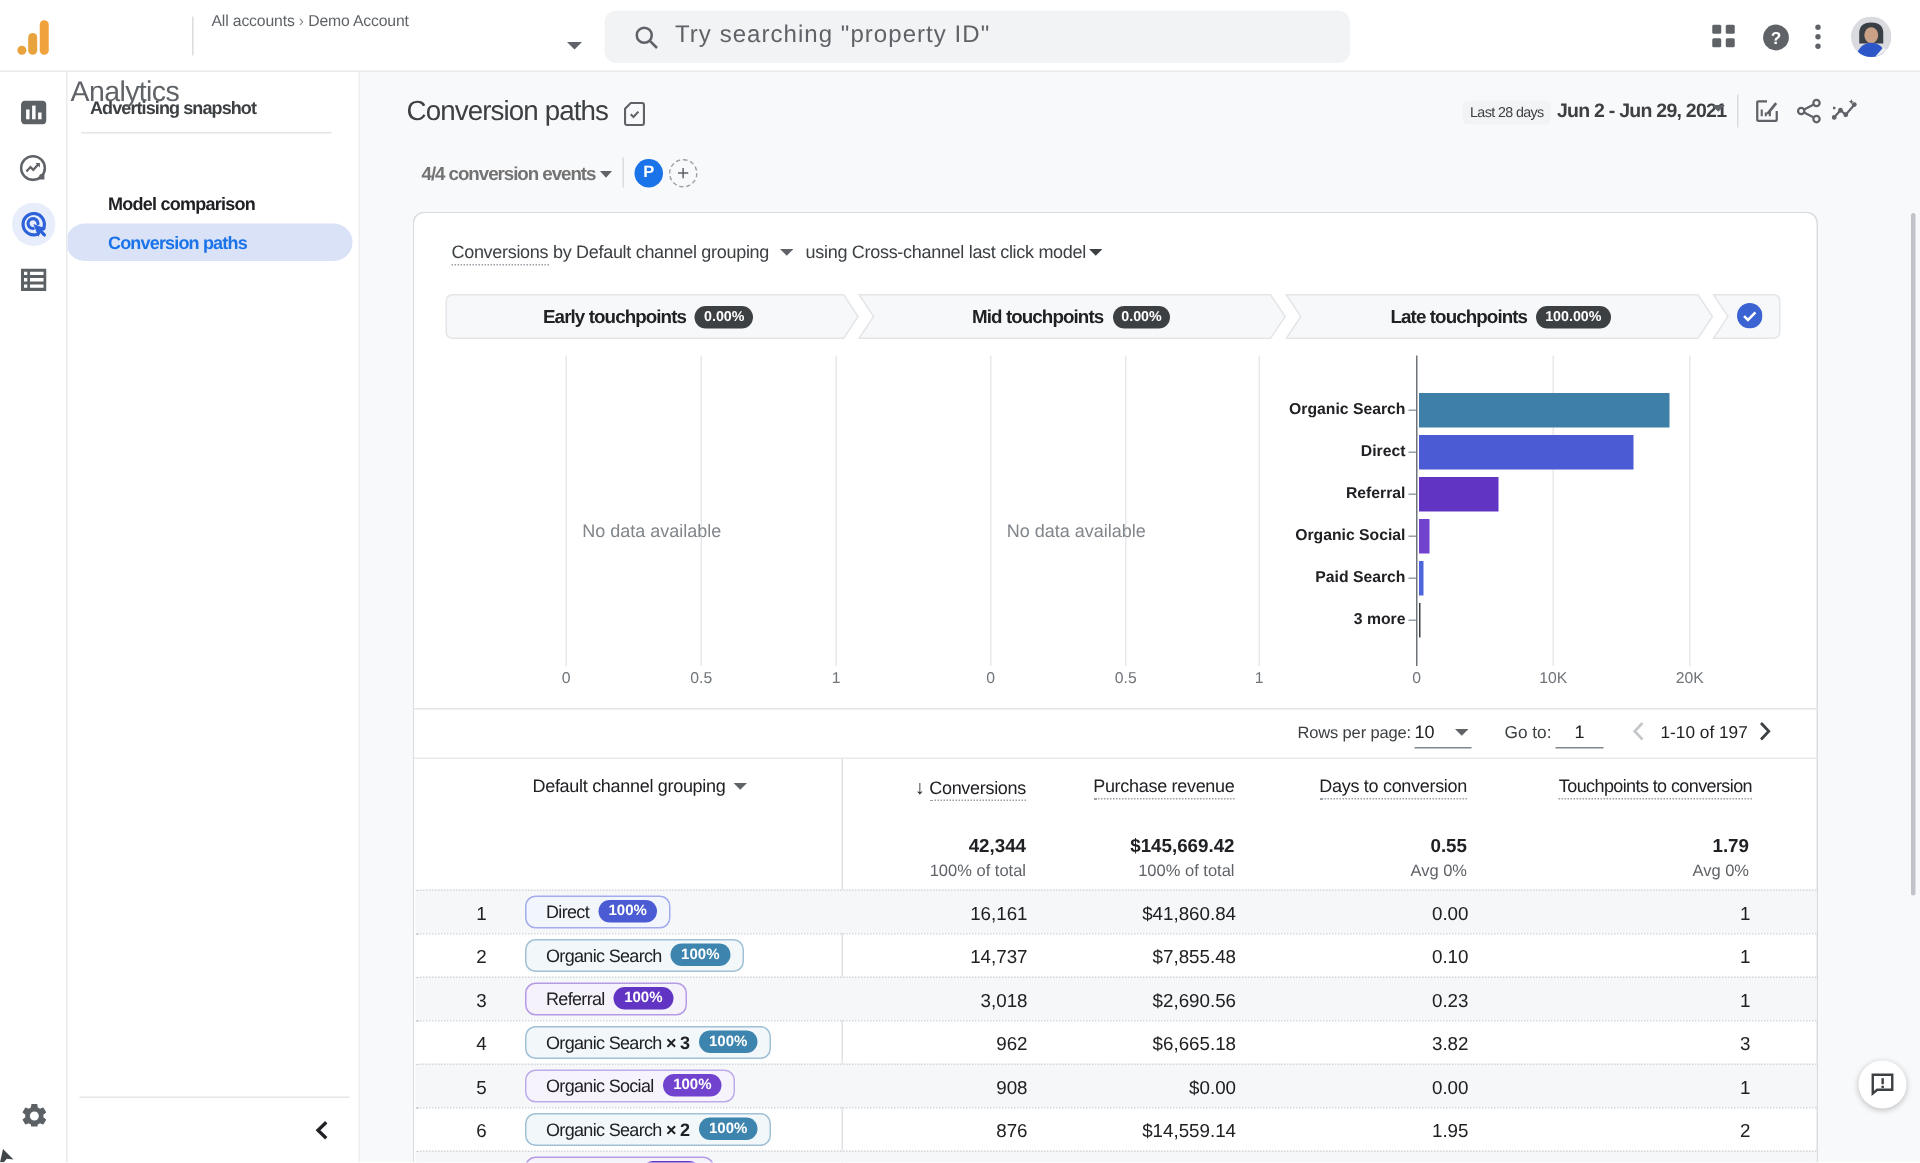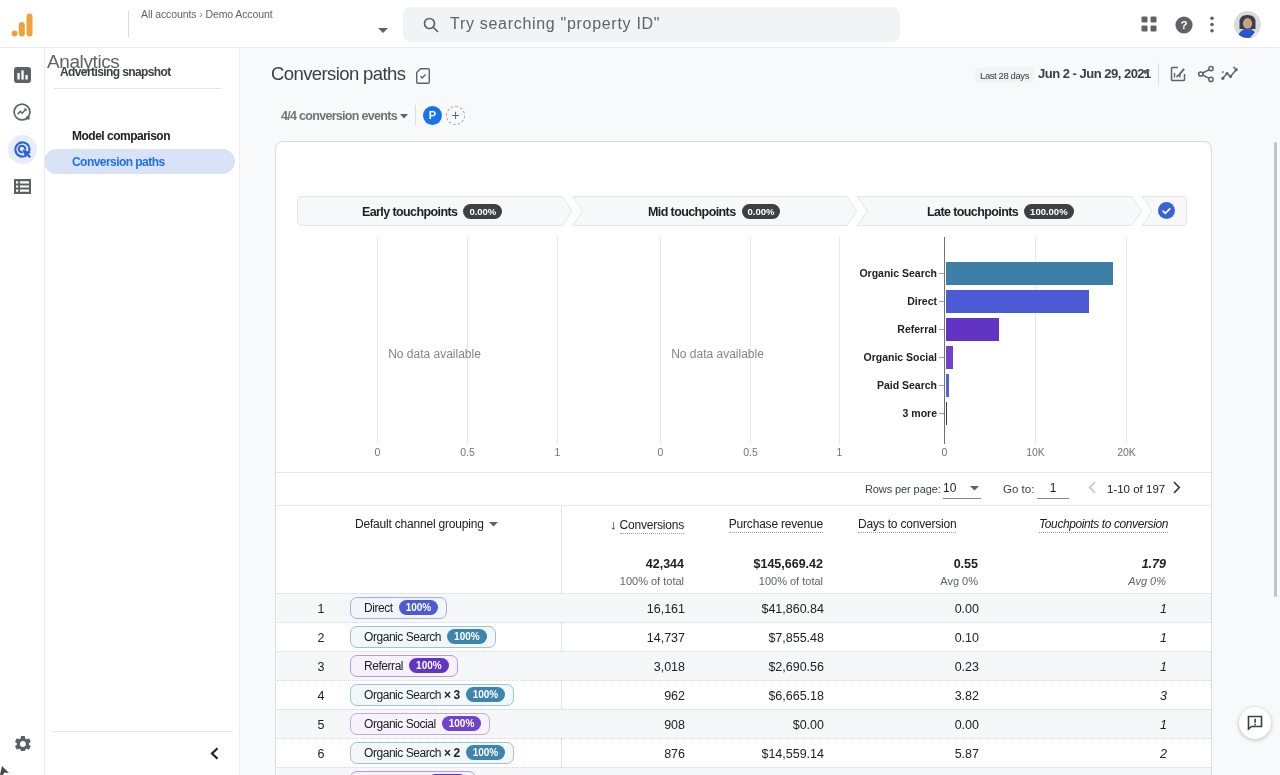--- a/index.html
+++ b/index.html
@@ -65,21 +65,21 @@
 .row { position:absolute; left:1px; width:934px; height:29px; border-top:1px dotted #d4d7da; }
 .row.odd { background:#f5f7f9; }
 .rownum { position:absolute; left:36px; top:8px; font-size:12.5px; color:#202124; width:16px; text-align:center; }
 .cellv { position:absolute; top:8px; font-size:12.5px; color:#202124; text-align:right; }
 .chpill { position:absolute; left:73px; top:3px; height:22px; border-radius:7px; display:flex; align-items:center; padding:0 8px 0 13px; }
 .chpill .lbl { font-size:12px; letter-spacing:-0.45px; color:#202124; margin-right:6px; white-space:nowrap; }
 .chpill .pct { font-size:10px; font-weight:700; color:#fff; border-radius:999px; padding:2px 7px; }
 .c1 { left:308px; width:100px; }
 .c2 { left:447px; width:100px; }
 .c3 { left:582px; width:120px; }
-.c4 { left:790px; width:100px;font-style:italic; }
+.c4 { left:790px; width:100px; }
 
 
 #scrollthumb { position:absolute; left:1274px; top:142px; width:3px; height:455px; background:#c0c4c9; border-radius:2px; }
 #feedback { position:absolute; left:1239px; top:707px; width:32px; height:32px; background:#fff; border-radius:50%; box-shadow:0 1px 4px rgba(0,0,0,0.25); }
 #gear { position:absolute; left:13px; top:687px; }
 #cursor { position:absolute; left:0; top:766px; z-index:9; }
 </style>
 </head>
 <body>
 <div id="app">
@@ -214,20 +214,25 @@
       <path d="M1.5 13.5 L6 8.5 L9.5 11.5 L15.5 4.5" fill="none" stroke="#5f6368" stroke-width="1.5"></path>
       <circle cx="6" cy="8.5" r="1.6"></circle>
         <circle cx="9.5" cy="11.5" r="1.6"></circle>
         <circle cx="1.8" cy="13.3" r="1.6"></circle>
         <circle cx="15.2" cy="4.7" r="1.6"></circle>
       <path d="M13.2 1 l.5 1.3 1.3.5 -1.3.5 -.5 1.3 -.5 -1.3 -1.3 -.5 1.3 -.5 Z"></path>
       <rect x="1" y="6.2" width="1.6" height="1.6"></rect>
     </svg>
 
     <div id="card">
+      <div id="card-hd"><span class="dotted">Conversions</span> by Default channel grouping <svg width="9" height="5" viewBox="0 0 9 5" style="margin:0 2px 1px 4px">
+            <path d="M0 0 L4.5 4.5 L9 0 Z" fill="#5f6368"></path>
+          </svg> &nbsp;using Cross-channel last click model<svg width="9" height="5" viewBox="0 0 9 5" style="margin-left:2px;margin-bottom:1px">
+            <path d="M0 0 L4.5 4.5 L9 0 Z" fill="#3c4043"></path>
+          </svg></div>
 
       <svg class="abs" style="left:0;top:54px" width="937" height="30" viewBox="0 0 937 30">
         <g fill="#f7f8f9" stroke="#e3e5e8" stroke-width="1">
           <path d="M26 0.5 H286.5 L296 15 L286.5 29.5 H26 Q21.5 29.5 21.5 25 V5 Q21.5 0.5 26 0.5 Z"></path>
           <path d="M296.8 0.5 H571 L580.8 15 L571 29.5 H296.8 L306.4 15 Z"></path>
           <path d="M581.6 0.5 H856 L865.6 15 L856 29.5 H581.6 L591.2 15 Z"></path>
           <path d="M866.4 0.5 H906 Q910.5 0.5 910.5 5 V25 Q910.5 29.5 906 29.5 H866.4 L876 15 Z"></path>
         </g>
       </svg>
       <div class="funnel-txt" style="left:86px"><span class="seg-label">Early touchpoints</span><span style="display:inline-block;width:6px"></span><span class="dark-pill">0.00%</span></div>
@@ -298,21 +303,21 @@
           <path d="M1 1 L6.2 6.5 L1 12" fill="none" stroke="#3c4043" stroke-width="1.8"></path>
         </svg>
 
       <div id="coldiv"></div>
       <div class="th" style="left:79px">Default channel grouping</div>
       <svg class="abs" style="left:213px;top:380px" width="9" height="5" viewBox="0 0 9 5">
           <path d="M0 0 L4.5 4.5 L9 0 Z" fill="#5f6368"></path>
         </svg>
       <div class="th c1" style="text-align:right"><span style="font-weight:400;font-size:13px">↓</span> <span class="dotted">Conversions</span></div>
       <div class="th c2" style="text-align:right"><span class="dotted">Purchase revenue</span></div>
-      <div class="th c3" style=""><span class="dotted">Days to conversion</span></div>
+      <div class="th c3" style="text-align:right"><span class="dotted">Days to conversion</span></div>
       <div class="th c4" style="left:732px;width:160px;letter-spacing:-0.4px;text-align:right"><span class="dotted">Touchpoints to conversion</span></div>
 
       <div class="sumv c1" style="top:415px">42,344</div>
       <div class="sums c1" style="top:433px">100% of total</div>
       <div class="sumv c2" style="top:415px">$145,669.42</div>
       <div class="sums c2" style="top:433px">100% of total</div>
       <div class="sumv c3" style="top:415px">0.55</div>
       <div class="sums c3" style="top:433px">Avg 0%</div>
       <div class="sumv c4" style="top:415px">1.79</div>
       <div class="sums c4" style="top:433px">Avg 0%</div>
@@ -373,21 +378,21 @@
         <div class="cellv c4">1</div>
       </div>
       <div class="row" style="top:595.5px">
         <div class="rownum">6</div>
         <div class="chpill" style="border:1px solid #9fc0d6;background:#f2f7fa">
             <span class="lbl">Organic Search <b>× 2</b></span>
             <span class="pct" style="background:#3d84ae">100%</span>
           </div>
         <div class="cellv c1">876</div>
         <div class="cellv c2">$14,559.14</div>
-        <div class="cellv c3">5.87</div>
+        <div class="cellv c3">1.95</div>
         <div class="cellv c4">2</div>
       </div>
       <div class="row odd" style="top:624.5px">
 
         <div class="chpill" style="border:1px solid #b59ae6;background:#f5f2fb;top:3px">
             <span class="lbl">Referral <b>× 2</b></span>
             <span class="pct" style="background:#6134c4">100%</span>
           </div>
       </div>
     </div>

